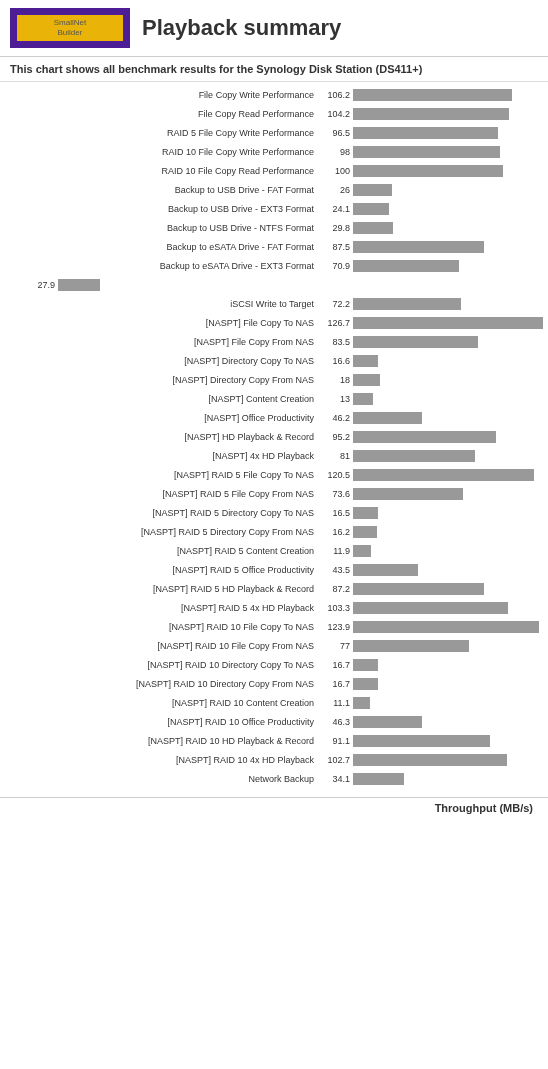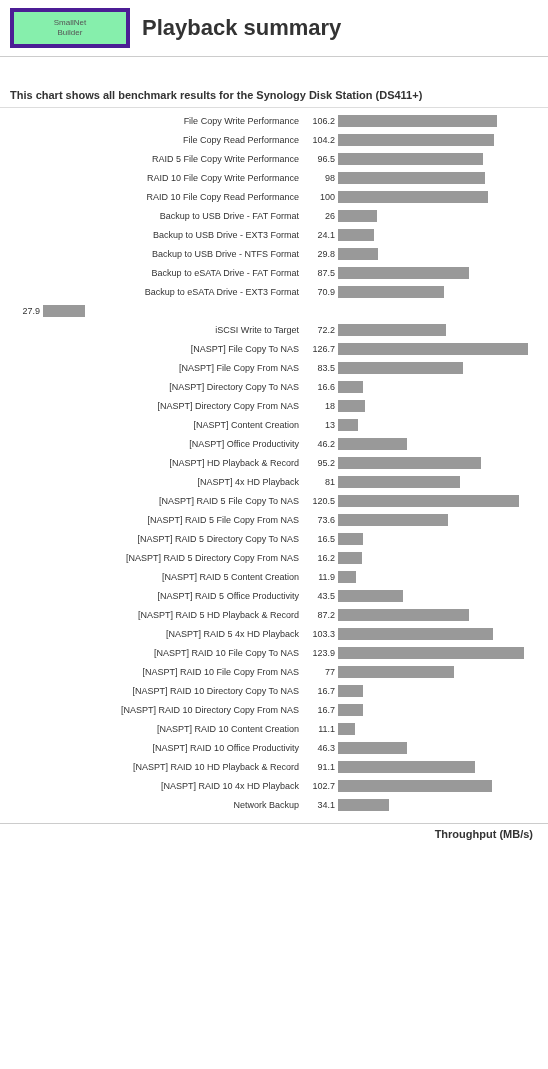--- a/index.html
+++ b/index.html
@@ -1,25 +1,25 @@
 <!DOCTYPE html>
 <html><head>
   <meta charset="utf-8">
   <style>
     * { margin: 0; padding: 0; box-sizing: border-box; }
     body { font-family: Arial, sans-serif; background: #fff; width: 548px; }
 
     .header { display: flex; align-items: center; padding: 8px 10px; border-bottom: 1px solid #ccc; }
-    .logo { width: 120px; height: 40px; background: #86efac; display: flex; align-items: center; justify-content: center; font-size: 9px; color: #555; border: 4px solid #4c1d95; margin-right: 12px; }
+    .logo { width: 120px; height: 40px; background: #eab308; display: flex; align-items: center; justify-content: center; font-size: 9px; color: #555; border: 7px solid #4c1d95; margin-right: 12px; }
     .title { font-size: 22px; font-weight: bold; color: #333; }
 
-    .subtitle { font-size: 11px; color: #333; padding: 6px 10px; border-bottom: 1px solid #ddd; margin-top: 26px; }
+    .subtitle { font-size: 11px; color: #333; padding: 6px 10px; border-bottom: 1px solid #ddd; }
     .subtitle span { font-weight: bold; }
 
-    .chart-container { padding: 4px 24px 8px 8px; }
+    .chart-container { padding: 4px 24px 8px 8px; margin-left: 15px; }
 
     .chart-row { display: flex; align-items: center; height: 18px; margin-bottom: 1px; }
     .row-label { font-size: 9px; color: #333; text-align: right; width: 295px; min-width: 295px; padding-right: 4px; white-space: nowrap; overflow: hidden; }
     .row-value { font-size: 9px; color: #333; width: 35px; min-width: 35px; text-align: right; padding-right: 3px; }
     .bar-area { flex: 1; display: flex; align-items: center; }
     .bar { height: 12px; background: #999; }
 
     .footer { text-align: right; padding: 4px 15px; font-size: 11px; font-weight: bold; color: #333; border-top: 1px solid #ccc; }
   </style>
 </head>

